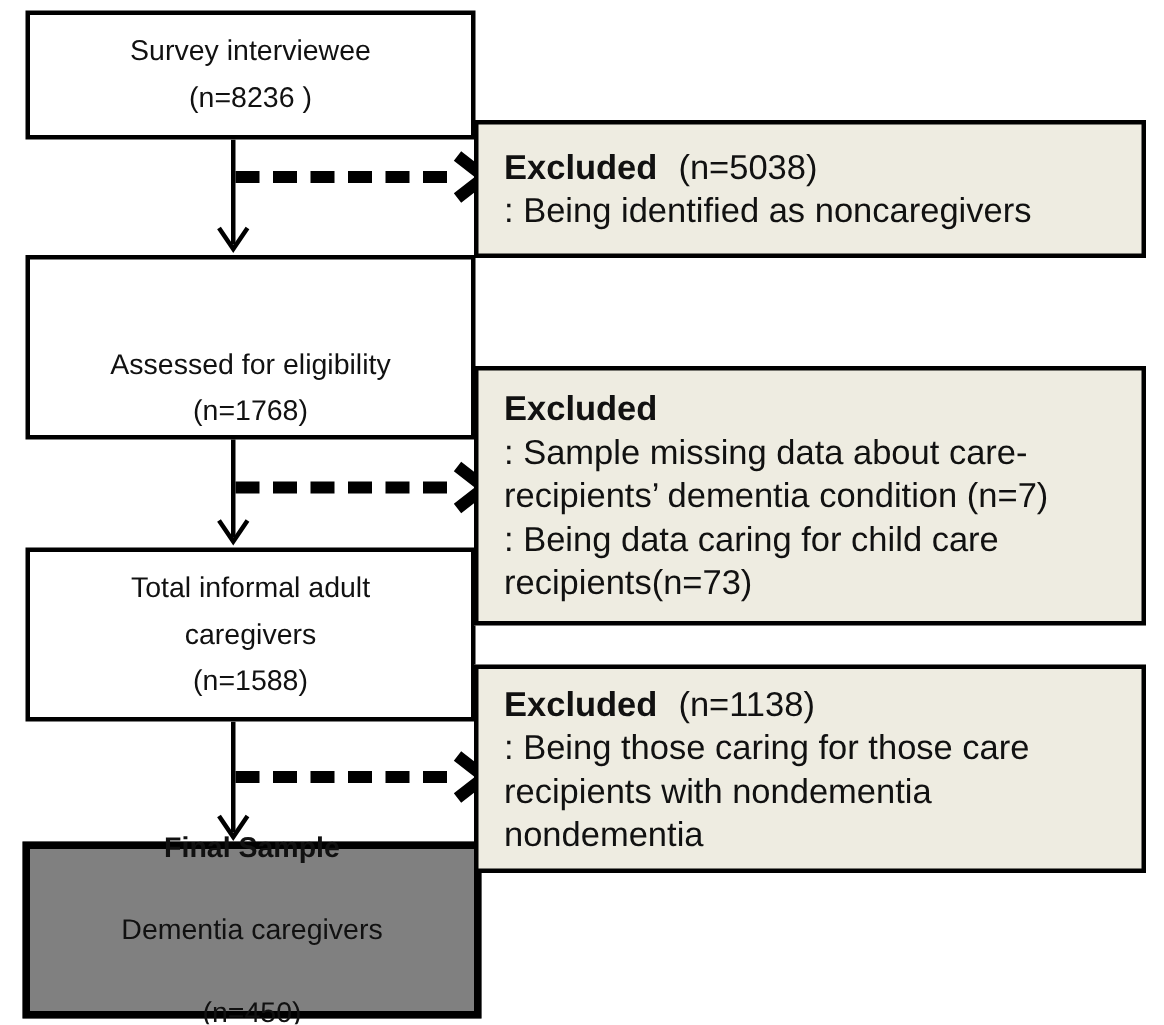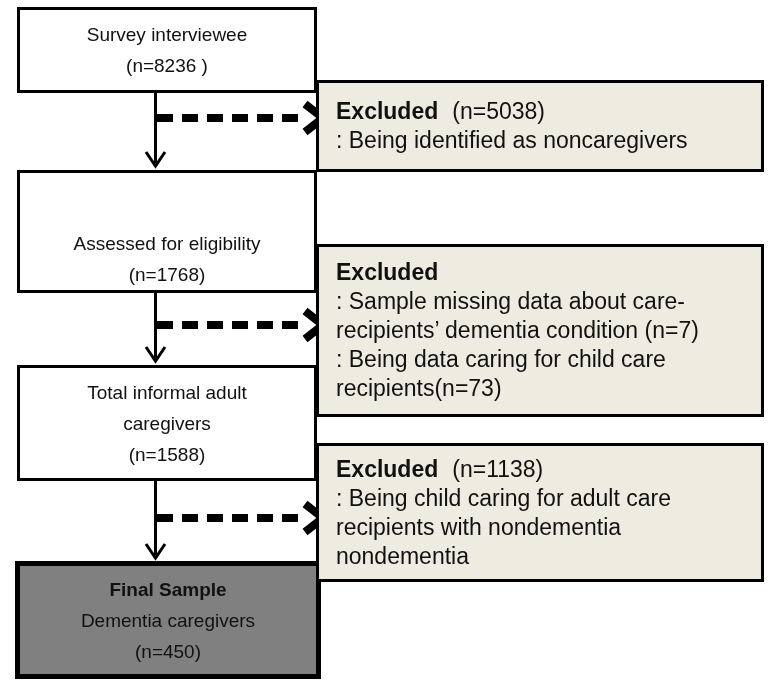--- a/index.html
+++ b/index.html
@@ -41,20 +41,21 @@
     line-height: 31px;
     margin-left: 12px;
   }
   #box1 { left: 5px; top: 7px;  width: 294px; height: 80px; }
   #box2 { left: 5px; top: 170px; width: 294px; height: 107px; justify-content: flex-end; padding-top: 10px; }
   #box3 { left: 5px; top: 365px; width: 294px; height: 110px; }
   #box4 {
     left: 3px; top: 561px; width: 296px; height: 108px;
     border: 5px solid var(--border);
     background: var(--final_box_bg);
+    gap: 24px;
   }
   .box-title { font-weight: bold; display: block; }
   .bline { display: block; white-space: nowrap; }
   .excl-box {
     position: absolute;
     left: 316px;
     width: 438px;
     background: var(--excluded_bg);
     border: 3px solid var(--border);
     display: flex;
@@ -146,18 +147,18 @@
     <span class="excl-line">: Sample missing data about care-</span>
     <span class="excl-line">recipients’ dementia condition (n=7)</span>
     <span class="excl-line">: Being data caring for child care</span>
     <span class="excl-line">recipients(n=73)</span>
   </div>
 
   <div class="excl-box" id="excl3">
     <div class="excl-head">
       <span class="excl-heading">Excluded</span><span class="excl-count">(n=1138)</span>
     </div>
-    <span class="excl-line">: Being child caring for adult care</span>
+    <span class="excl-line">: Being those caring for those care</span>
     <span class="excl-line">recipients with nondementia</span>
     <span class="excl-line">nondementia</span>
   </div>
 
 </div>
 
 </body></html>

